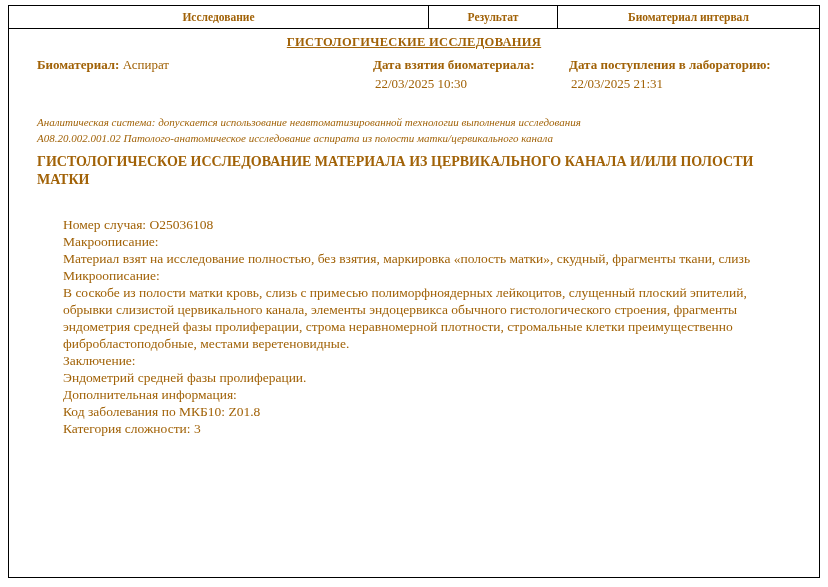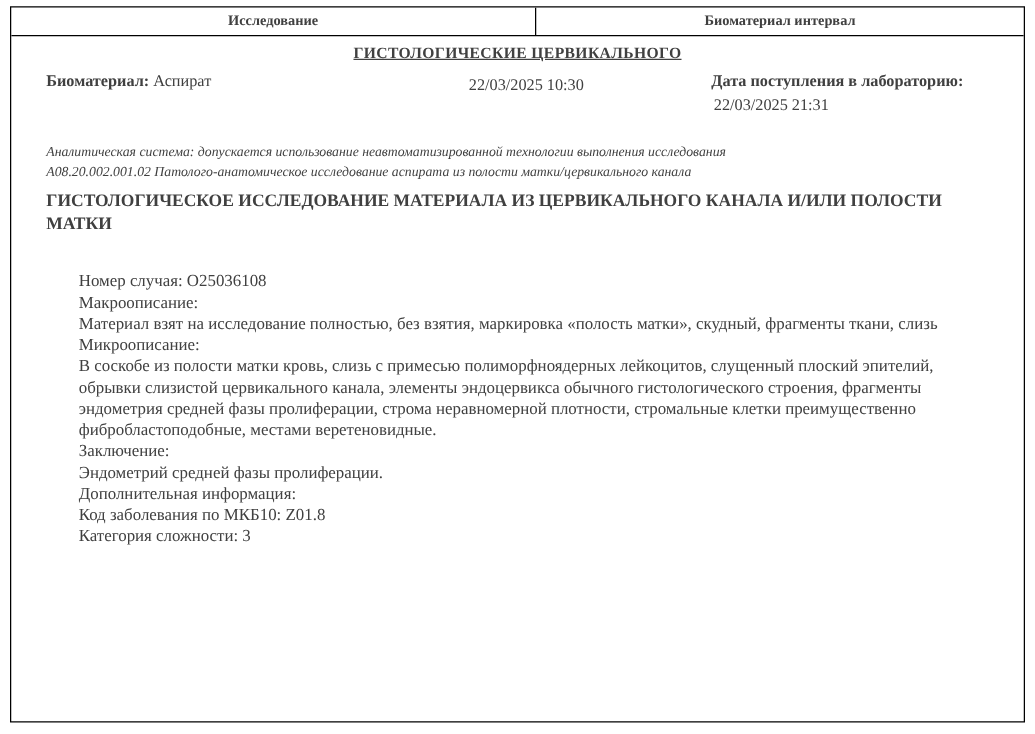--- a/index.html
+++ b/index.html
@@ -7,21 +7,21 @@
     padding: 0;
     background: #ffffff;
   }
   .page {
     width: 828px;
     height: 587px;
     background: #ffffff;
     box-sizing: border-box;
     padding: 5px 8px 9px 8px;
     font-family: "Liberation Serif", "DejaVu Serif", serif;
-    color: #404040;
+    color: #a16207;
     overflow: hidden;
   }
   .doc {
     border: 1px solid #000000;
     height: 100%;
     box-sizing: border-box;
     overflow: hidden;
   }
   .header-row {
     display: flex;
@@ -104,30 +104,32 @@
   .line.gap { }
 </style>
 </head>
 <body>
 
 <div class="page">
   <div class="doc">
 
     <div class="header-row">
       <div class="cell c1">Исследование</div>
+      <div class="cell c2">Результат</div>
       <div class="cell c4">Биоматериал интервал</div>
     </div>
 
-    <div class="section-title">ГИСТОЛОГИЧЕСКИЕ ЦЕРВИКАЛЬНОГО</div>
+    <div class="section-title">ГИСТОЛОГИЧЕСКИЕ ИССЛЕДОВАНИЯ</div>
 
     <div class="meta-row">
       <div class="meta-left">
         <span class="b">Биоматериал:</span><span> Аспират</span>
       </div>
       <div class="meta-col">
+        <span class="b">Дата взятия биоматериала:</span>
         <span class="val">22/03/2025 10:30</span>
       </div>
       <div class="meta-col wide">
         <span class="b">Дата поступления в лабораторию:</span>
         <span class="val">22/03/2025 21:31</span>
       </div>
     </div>
 
     <div class="notes">
       <div class="note">Аналитическая система: допускается использование неавтоматизированной технологии выполнения исследования</div>

